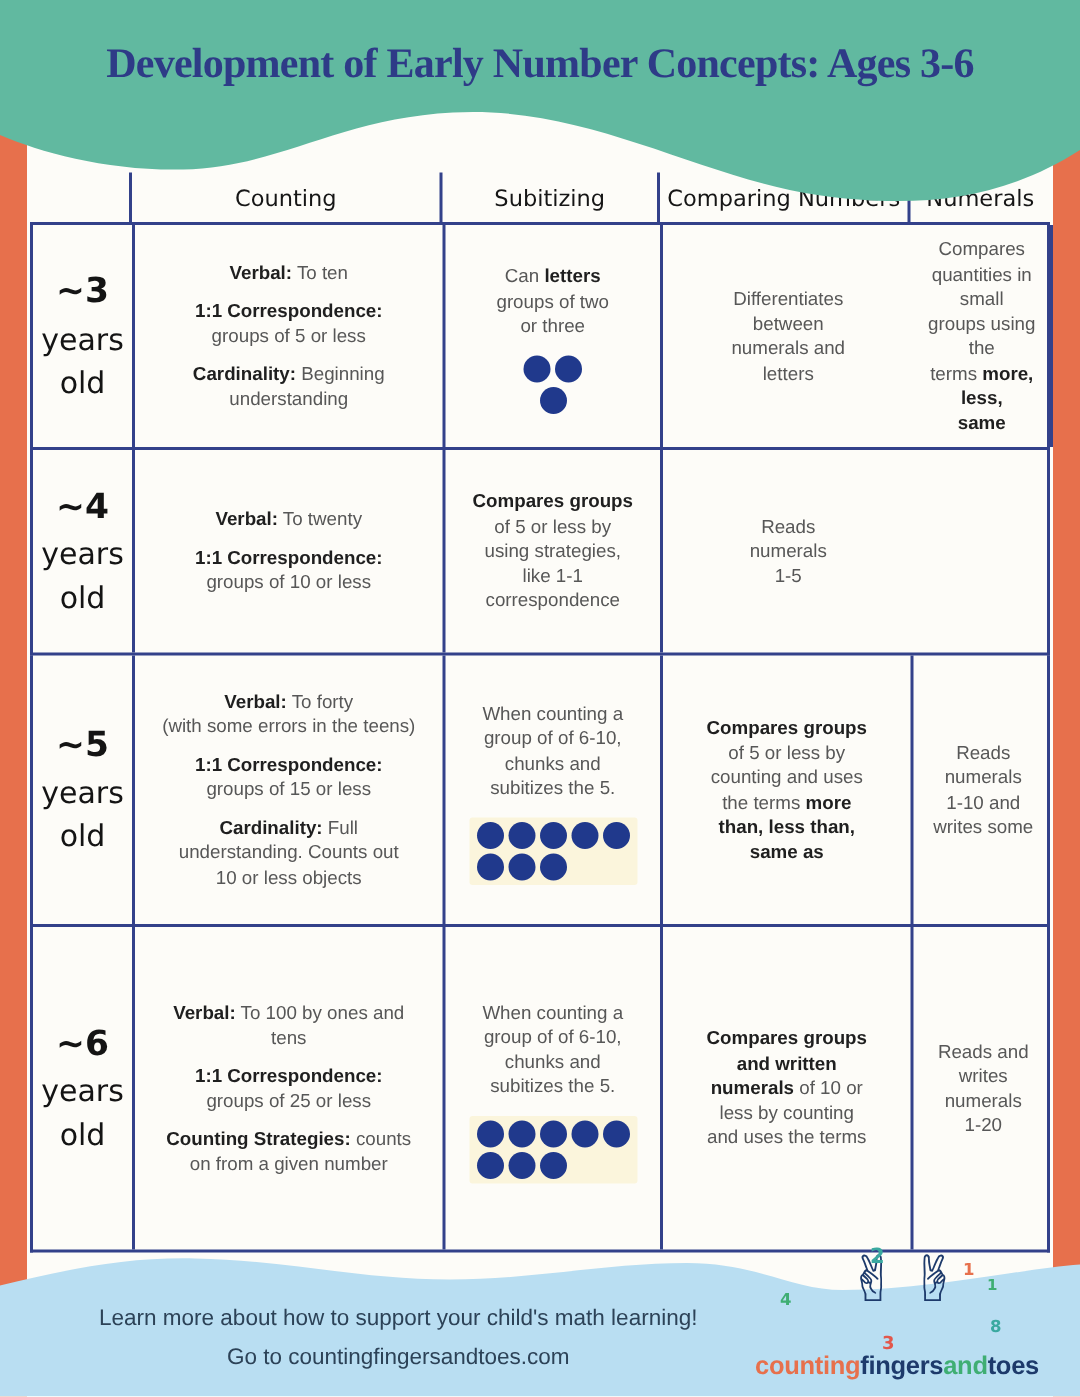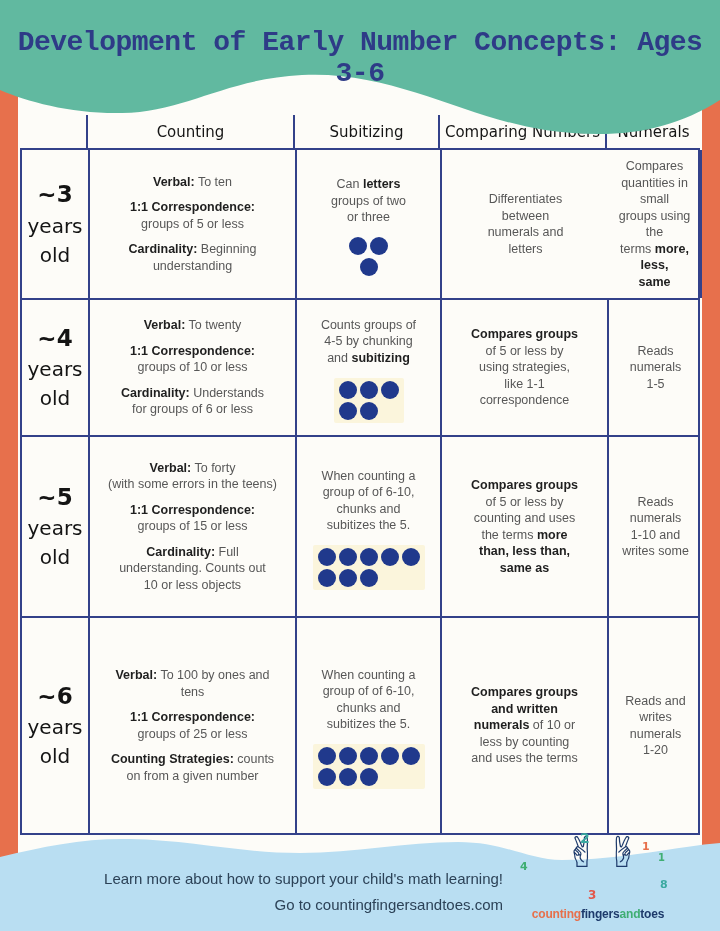--- a/index.html
+++ b/index.html
@@ -15,42 +15,42 @@
        font-family:"Liberation Sans",sans-serif;}
 
   
   .strip{position:absolute;top:0;bottom:0;width:18px;background:var(--orange);z-index:1;}
   .strip.left{left:0;} .strip.right{right:0;}
 
   
   .wave-top{position:absolute;top:0;left:0;z-index:3;}
   .wave-top path{fill:var(--teal);}
   .page-title{position:absolute;top:27px;left:0;width:720px;text-align:center;z-index:4;
-    font-family:Liberation Mono, monospace;font-weight:800;font-size:28px;letter-spacing:-0.5px;
+    font-family:Liberation Serif, serif;font-weight:800;font-size:28px;letter-spacing:-0.5px;
     color:var(--navyTitle);}
 
   
   .wave-bottom{position:absolute;bottom:0;left:0;z-index:3;}
   .wave-bottom path{fill:var(--lightblue);}
   .footer-text{position:absolute;left:28px;top:866px;width:475px;z-index:4;
-    text-align:right;font-size:15px;line-height:1.75;color:var(--footerText);}
+    text-align:center;font-size:15px;line-height:1.75;color:var(--footerText);}
   .logo{position:absolute;right:16px;top:830px;width:212px;height:95px;z-index:4;}
   .hands{position:absolute;top:2px;left:50px;width:120px;text-align:center;}
   .hand{display:inline-block;font-family:"DejaVu Sans",sans-serif;font-size:42px;
     color:var(--logoNavy);line-height:1;}
   .hand.mirror{transform:scaleX(-1);}
   .lnum{position:absolute;font-weight:bold;font-family:"DejaVu Sans",sans-serif;}
   .lnum.p0{left:28px;top:30px;font-size:11px;color:var(--green);}
   .lnum.p1{left:88px;top:0px;font-size:14px;color:var(--tealnum);}
   .lnum.p2{left:150px;top:10px;font-size:11px;color:var(--orange);}
   .lnum.p3{left:96px;top:58px;font-size:12px;color:var(--red);}
   .lnum.p4{left:168px;top:48px;font-size:11px;color:var(--tealnum);}
   .lnum.p5{left:166px;top:22px;font-size:10px;color:var(--green);}
   .wordmark{position:absolute;left:0;bottom:4px;width:100%;text-align:center;
-    font-size:12px;letter-spacing:-0.2px;white-space:nowrap;}
+    font-size:17px;letter-spacing:-0.2px;white-space:nowrap;}
   .wordmark .w-counting{color:var(--orange);font-weight:600;}
   .wordmark .w-fingers,.wordmark .w-toes{color:var(--logoNavy);font-weight:800;}
   .wordmark .w-and{color:var(--green);font-weight:600;}
 
   
   .table{position:absolute;left:20px;top:115px;width:680px;z-index:2;}
   .grid{display:grid;grid-template-columns:68px 207px 145px 167px 93px;}
   .thead{height:35px;border-bottom:2px solid var(--border);}
   .th{display:flex;align-items:center;justify-content:center;
     font-family:"DejaVu Sans",sans-serif;font-size:15px;color:#161616;}
@@ -127,38 +127,21 @@
 
   <div class="grid trow row-h4">
     <div class="cell divider age">
       <div class="age-num">~4</div>
       <div class="age-word">years</div>
       <div class="age-word">old</div>
     </div>
     <div class="cell divider">
         <p><span class="b">Verbal:</span><span>  To twenty</span></p>
         <p><span class="b">1:1 Correspondence:</span><span><br>groups of 10 or less</span></p>
-        <p><span class="b">Cardinality:</span><span> Understands<br>for groups of 6 or less</span></p>
-      </div>
-    <div class="cell divider">
-      <div>
-          <p><span>Counts groups of<br>4-5 by chunking<br>and </span><span class="b">subitizing</span></p>
-        </div>
-      <div class="dots backing" style="align-items: flex-start;">
-          <div class="dot-row">
-            <span class="dot"></span>
-            <span class="dot"></span>
-            <span class="dot"></span>
-          </div>
-          <div class="dot-row">
-            <span class="dot"></span>
-            <span class="dot"></span>
-          </div>
-        </div>
-    </div>
+      </div>
     <div class="cell divider">
         <p><span class="b">Compares groups</span><span><br>of 5 or less by<br>using strategies,<br>like 1-1<br>correspondence</span></p>
       </div>
     <div class="cell">
         <p><span>Reads<br>numerals<br>1-5</span></p>
       </div>
   </div>
 
   <div class="grid trow row-h5">
     <div class="cell divider age">

